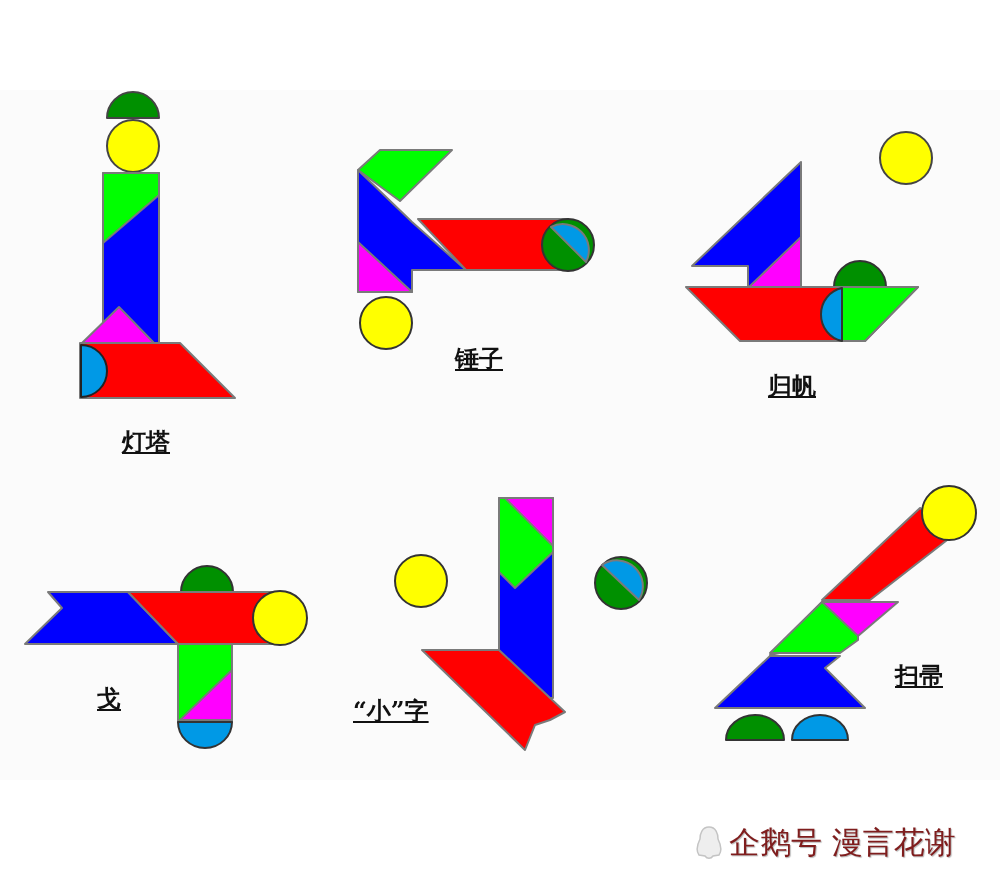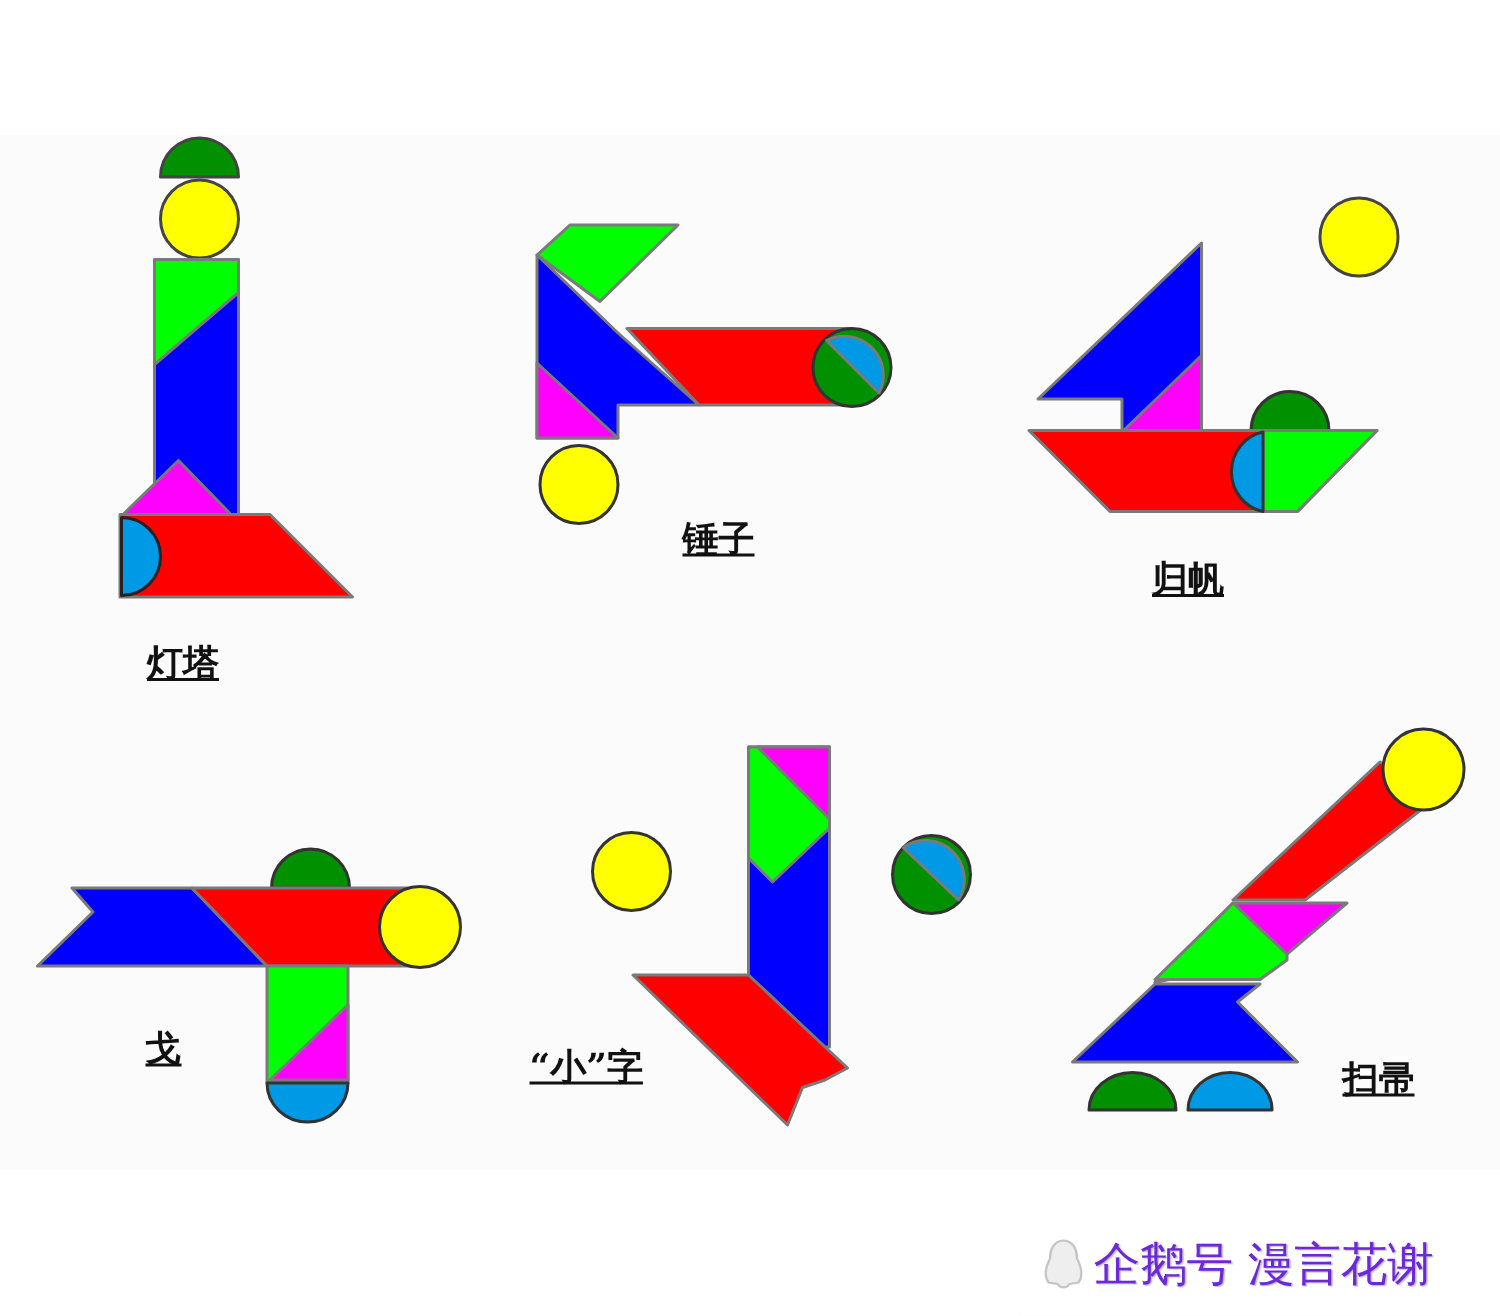--- a/index.html
+++ b/index.html
@@ -1,21 +1,21 @@
 <!DOCTYPE html>
 <html><head>
 <meta charset="utf-8">
 <style>
   html, body { margin:0; padding:0; }
   body { width:1000px; height:877px; background:#ffffff; position:relative; overflow:hidden;
          font-family:"DejaVu Sans", sans-serif; }
   .bg-panel { position:absolute; left:0; top:90px; width:1000px; height:690px; background:#fbfbfb; }
   svg.art { position:absolute; left:0; top:0; }
   .label { position:absolute; font-family:"DejaVu Serif", serif; font-weight:bold; font-size:24px; color:#111; white-space:nowrap;text-decoration:underline; }
-  .watermark { position:absolute; left:695px; top:822px; font-size:31px; color:#6d28d9;
+  .watermark { position:absolute; left:695px; top:822px; font-size:31px; color:#7f1d1d;
                text-shadow:1px 1px 1px #b8b8b8; display:flex; align-items:center; gap:6px; }
   .wm-icon { width:28px; height:36px; }
 </style>
 </head>
 <body>
 
 <div class="bg-panel"></div>
 
 <svg class="art" width="1000" height="877" viewBox="0 0 1000 877">
   <g stroke="#7a7a7a" stroke-width="2" stroke-linejoin="round">
@@ -75,25 +75,25 @@
       <circle cx="949" cy="513" r="27" fill="#ffff00" stroke="#333"></circle>
       <polygon points="822,602 898,602 858,636 770,655" fill="#ff00ff"></polygon>
       <polygon points="822,602 858,636 858,640 840,653 770,653" fill="#00ff00"></polygon>
       <polygon points="770,656 840,656 825,668 865,708 715,708" fill="#0000ff"></polygon>
       <path d="M726,740 A29,25 0 0 1 784,740 Z" fill="#009000" stroke="#333"></path>
       <path d="M792,740 A28,25 0 0 1 848,740 Z" fill="#0099e6" stroke="#333"></path>
     </g>
   </g>
 </svg>
 
-<div class="label" style="left:98px;top:426px;">灯塔</div>
+<div class="label" style="left:122px;top:426px;">灯塔</div>
 <div class="label" style="left:455px;top:343px;">锤子</div>
 <div class="label" style="left:768px;top:370px;">归帆</div>
 <div class="label" style="left:97px;top:683px;">戈</div>
 <div class="label" style="left:353px;top:695px;">“小”字</div>
-<div class="label" style="left:895px;top:660px;margin-top:43px;">扫帚</div>
+<div class="label" style="left:895px;top:660px;">扫帚</div>
 
 <div class="watermark">
   <svg class="wm-icon" viewBox="0 0 28 36">
     <path d="M14,2 C7,2 5,9 5,14 C2,20 1,26 4,30 L10,31 C12,34 16,34 18,31 L24,30 C27,26 26,20 23,14 C23,9 21,2 14,2 Z" fill="#eeeeee" stroke="#c4c4c4" stroke-width="1.5"></path>
   </svg>
   <span>企鹅号 漫言花谢</span>
 </div>
 
 </body></html>

